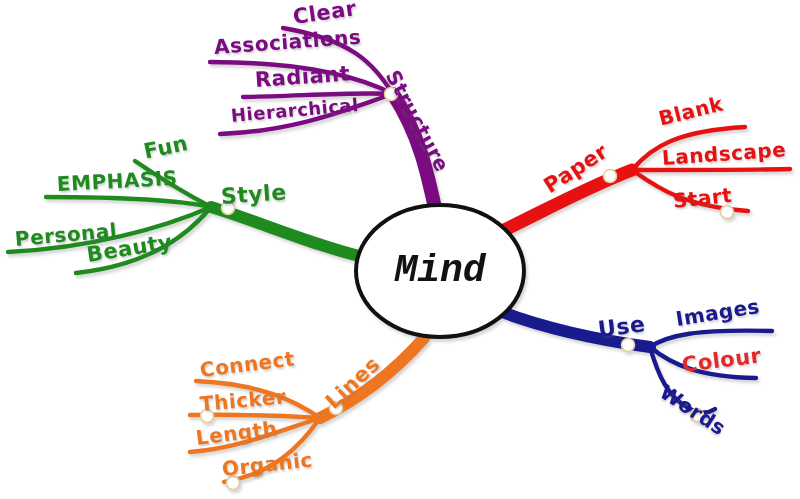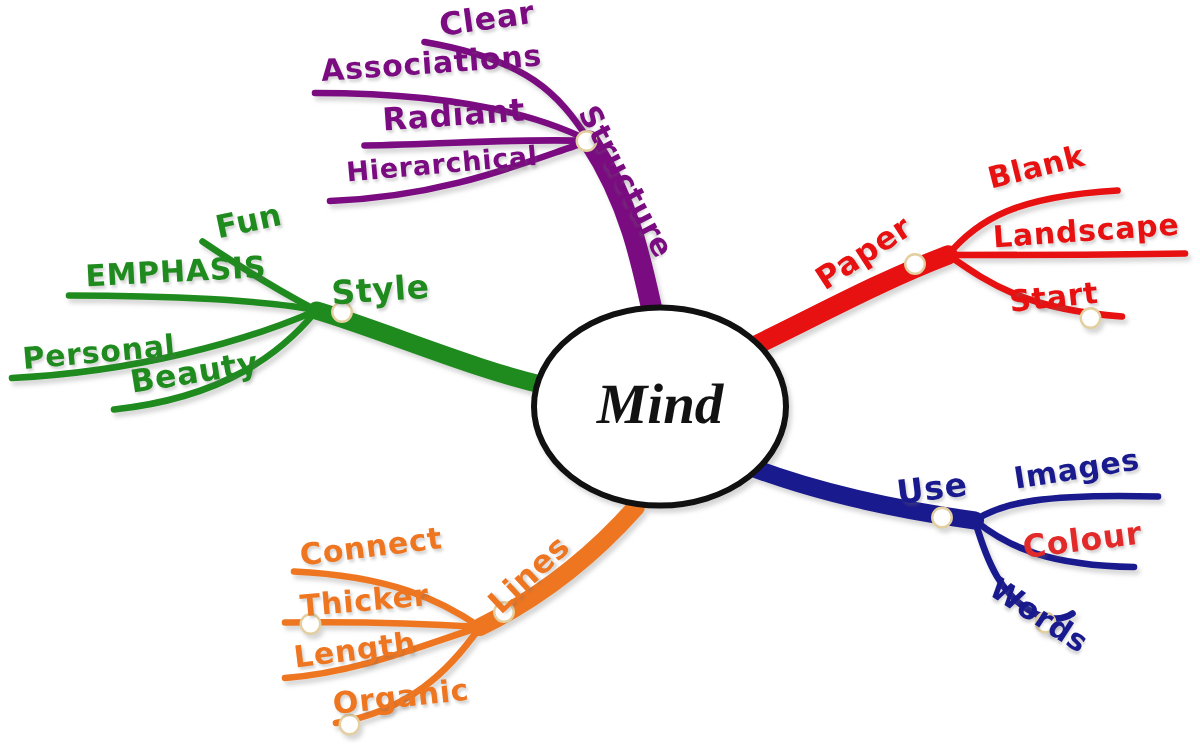--- a/index.html
+++ b/index.html
@@ -10,21 +10,21 @@
   #branch-svg{position:absolute;left:0;top:0;z-index:2;
     filter:drop-shadow(2px 3px 1.5px rgba(120,120,120,0.30));}
   .lbl{
     position:absolute;z-index:3;white-space:nowrap;font-weight:700;
     transform-origin:left center;letter-spacing:0.5px;
     text-shadow:1px 2px 2px rgba(110,110,110,0.30);
   }
   .center-text{
     position:absolute;z-index:3;left:356px;top:205px;width:168px;height:132px;
     display:flex;flex-direction:column;align-items:center;justify-content:center;
-    font-family:Liberation Serif, serif;font-style:italic;font-weight:700;
+    font-family:Liberation Mono, monospace;font-style:italic;font-weight:700;
     font-size:38px;line-height:1.45;color:#121212;
   }
   
   .logo{position:absolute;z-index:1;left:606px;top:410px;width:194px;height:89px;}
   .logo-top{
     position:absolute;left:4px;top:18px;font-size:47px;line-height:1;font-weight:900;
     letter-spacing:-3px;color:#232323;font-family:"DejaVu Sans", sans-serif;
   }
   .logo-trust{
     position:absolute;left:80px;top:28px;font-size:39px;line-height:1;font-weight:900;

